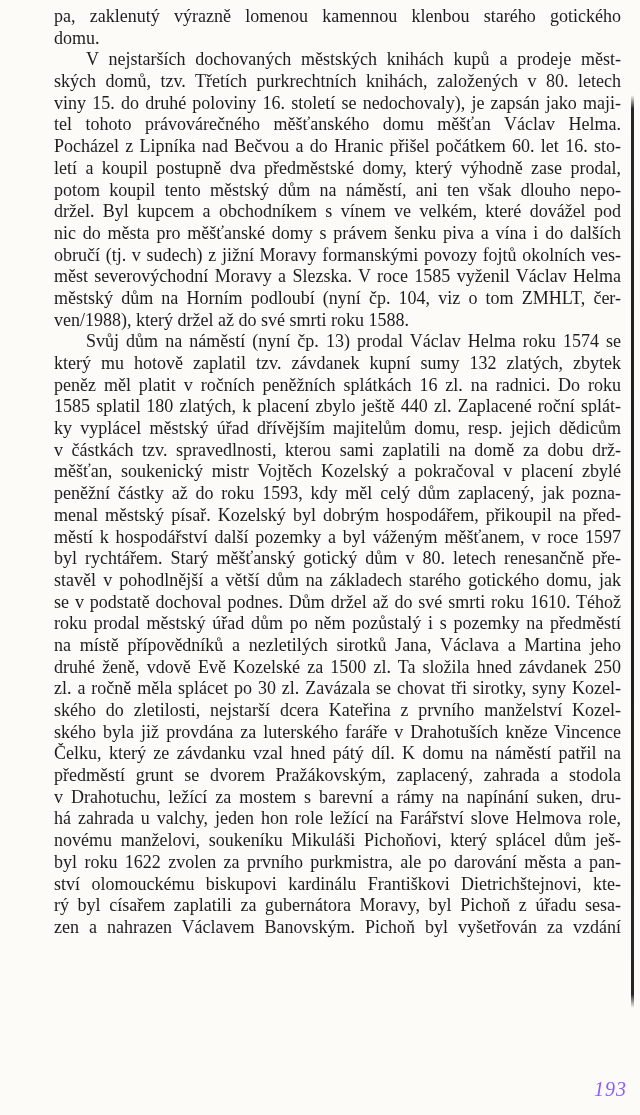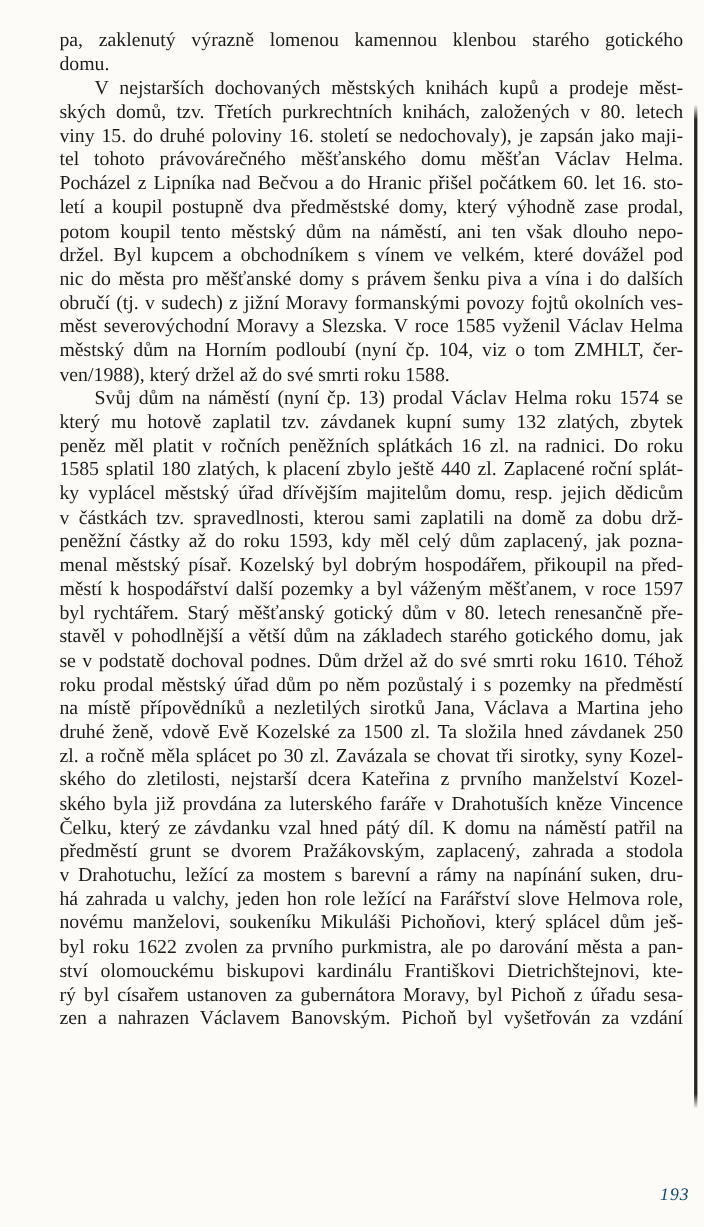--- a/index.html
+++ b/index.html
@@ -12,43 +12,43 @@
     font-family: "Liberation Serif", "DejaVu Serif", serif;
     color: #1d1d1d;
   }
   .page {
     position: absolute;
     inset: 0;
   }
   .text-block {
     position: absolute;
     left: 54px;
-    top: 26px;
+    top: 6px;
     width: 567px;
   }
   .paragraph { margin: 0; }
   .line {
     font-size: 18px;
     line-height: 21.7px;
     height: 21.7px;
     overflow: hidden;
     text-align: justify;
     text-justify: inter-word;
     white-space: normal;
   }
   .line.j { text-align-last: justify; }
   .line.indent { padding-left: 32px; }
   .page-number {
     position: absolute;
     top: 1078px;
     right: 13px;
     font-style: italic;
-    font-size: 16px;
+    font-size: 20px;
     letter-spacing: 1px;
-    color: #0c4a6e;
+    color: #8b5cf6;
   }
   .edge-line {
     position: absolute;
     left: 631px;
     top: 95px;
     width: 2.5px;
     height: 913px;
     border-radius: 2px;
     background: linear-gradient(180deg, rgba(30,30,30,0) 0%, #262626 1.5%, #1f1f1f 50%, #262626 98.5%, rgba(30,30,30,0) 100%);
   }
@@ -77,38 +77,39 @@
         <div class="line j">městský dům na Horním podloubí (nyní čp. 104, viz o tom ZMHLT, čer-</div>
         <div class="line">ven/1988), který držel až do své smrti roku 1588.</div>
       </div>
       <div class="paragraph">
         <div class="line indent j">Svůj dům na náměstí (nyní čp. 13) prodal Václav Helma roku 1574 se</div>
         <div class="line j">který mu hotově zaplatil tzv. závdanek kupní sumy 132 zlatých, zbytek</div>
         <div class="line j">peněz měl platit v ročních peněžních splátkách 16 zl. na radnici. Do roku</div>
         <div class="line j">1585 splatil 180 zlatých, k placení zbylo ještě 440 zl. Zaplacené roční splát-</div>
         <div class="line j">ky vyplácel městský úřad dřívějším majitelům domu, resp. jejich dědicům</div>
         <div class="line j">v částkách tzv. spravedlnosti, kterou sami zaplatili na domě za dobu drž-</div>
+        <div class="line j">měšťan, soukenický mistr Vojtěch Kozelský a pokračoval v placení zbylé</div>
         <div class="line j">peněžní částky až do roku 1593, kdy měl celý dům zaplacený, jak pozna-</div>
         <div class="line j">menal městský písař. Kozelský byl dobrým hospodářem, přikoupil na před-</div>
         <div class="line j">městí k hospodářství další pozemky a byl váženým měšťanem, v roce 1597</div>
         <div class="line j">byl rychtářem. Starý měšťanský gotický dům v 80. letech renesančně pře-</div>
         <div class="line j">stavěl v pohodlnější a větší dům na základech starého gotického domu, jak</div>
         <div class="line j">se v podstatě dochoval podnes. Dům držel až do své smrti roku 1610. Téhož</div>
         <div class="line j">roku prodal městský úřad dům po něm pozůstalý i s pozemky na předměstí</div>
         <div class="line j">na místě přípovědníků a nezletilých sirotků Jana, Václava a Martina jeho</div>
         <div class="line j">druhé ženě, vdově Evě Kozelské za 1500 zl. Ta složila hned závdanek 250</div>
         <div class="line j">zl. a ročně měla splácet po 30 zl. Zavázala se chovat tři sirotky, syny Kozel-</div>
         <div class="line j">ského do zletilosti, nejstarší dcera Kateřina z prvního manželství Kozel-</div>
         <div class="line j">ského byla již provdána za luterského faráře v Drahotuších kněze Vincence</div>
         <div class="line j">Čelku, který ze závdanku vzal hned pátý díl. K domu na náměstí patřil na</div>
         <div class="line j">předměstí grunt se dvorem Pražákovským, zaplacený, zahrada a stodola</div>
         <div class="line j">v Drahotuchu, ležící za mostem s barevní a rámy na napínání suken, dru-</div>
         <div class="line j">há zahrada u valchy, jeden hon role ležící na Farářství slove Helmova role,</div>
         <div class="line j">novému manželovi, soukeníku Mikuláši Pichoňovi, který splácel dům ješ-</div>
         <div class="line j">byl roku 1622 zvolen za prvního purkmistra, ale po darování města a pan-</div>
         <div class="line j">ství olomouckému biskupovi kardinálu Františkovi Dietrichštejnovi, kte-</div>
-        <div class="line j">rý byl císařem ustanoven za gubernátora Moravy, byl Pichoň z úřadu sesa-</div>
+        <div class="line j">rý byl císařem zaplatili za gubernátora Moravy, byl Pichoň z úřadu sesa-</div>
         <div class="line j">zen a nahrazen Václavem Banovským. Pichoň byl vyšetřován za vzdání</div>
       </div>
     </div>
   <div class="edge-line"></div>
   <div class="page-number">193</div>
 </div>
 
 </body></html>

